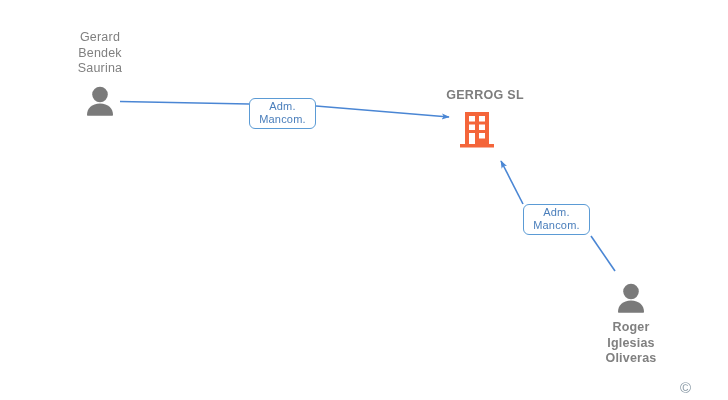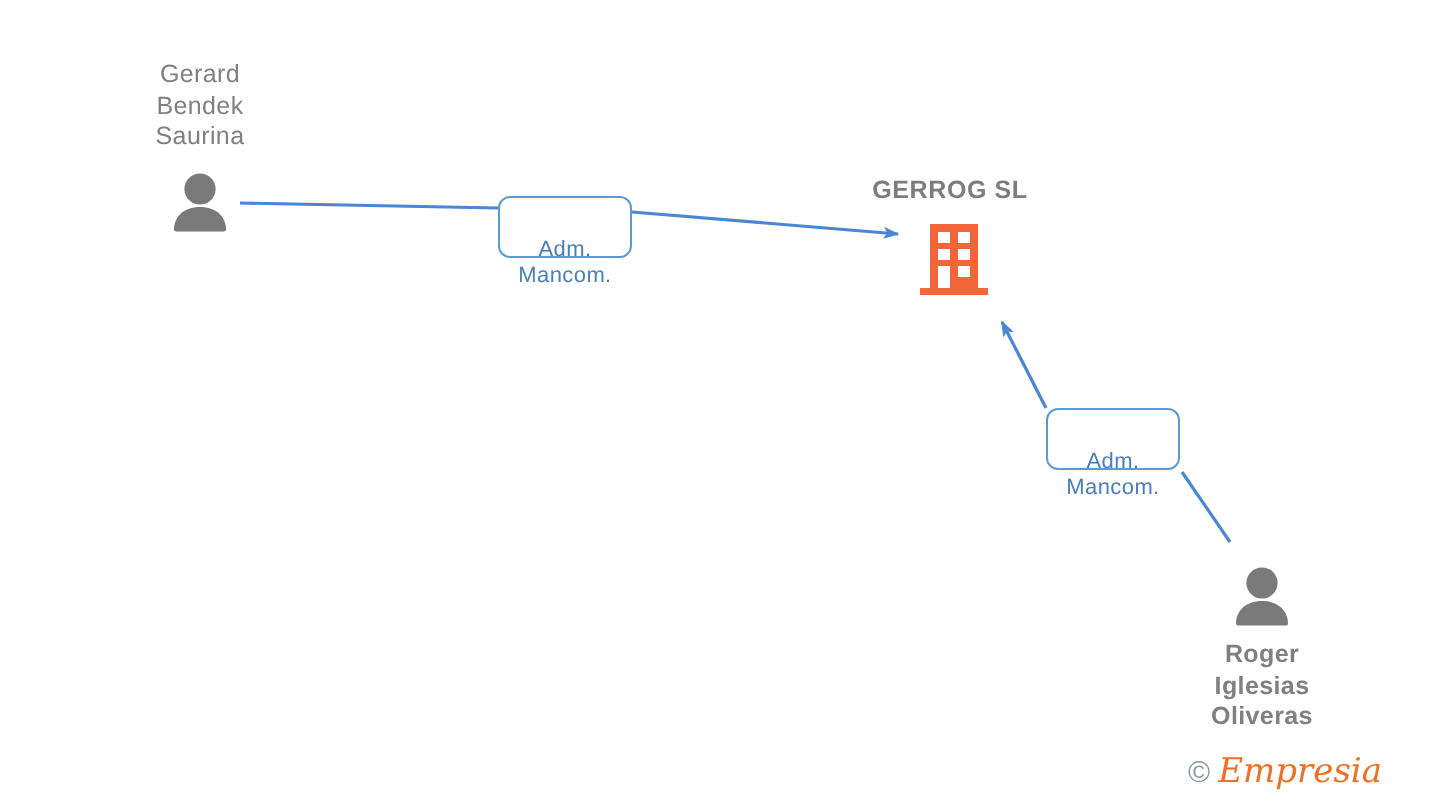--- a/index.html
+++ b/index.html
@@ -68,21 +68,21 @@
     box-sizing: border-box;
     width: 67px;
     height: 31px;
     border: 1px solid #5b9bd5;
     border-radius: 6px;
     background: #ffffff;
     color: #4a7ebb;
     font-size: 11px;
     line-height: 13px;
     text-align: center;
-    padding-top: 20px;
+    padding-top: 1px;
     white-space: pre-line;
     letter-spacing: 0.2px;
   }
 
   
   #watermark {
     position: absolute;
     right: 8px;
     bottom: 5px;
     display: flex;
@@ -129,21 +129,21 @@
     <svg class="person-icon" style="left:53px; top:56px;" viewBox="0 0 34 30" xmlns="http://www.w3.org/2000/svg">
       <circle cx="17" cy="8.5" r="7.8" fill="#7a7a7a"></circle>
       <path d="M17 17.5c-8.2 0-13 5.0-13 11.2 0 0.6 0.4 1.0 1.0 1.0h24c0.6 0 1.0-0.4 1.0-1.0 0-6.2-4.8-11.2-13-11.2z" fill="#7a7a7a"></path>
     </svg>
   </div>
 
   <div class="rel-box" style="left:249px; top:98px;">Adm.
 Mancom.</div>
 
   <div class="node" style="left:405px; top:88px;">
-    <div class="company-label" style="left:0px; top:0px;">GERROG SL</div>
+    <div class="company-label" style="left:10px; top:0px;">GERROG SL</div>
     <svg class="building-icon" style="left:52px; top:21px;" viewBox="0 0 40 40" xmlns="http://www.w3.org/2000/svg">
 
       <rect x="8" y="3" width="24" height="32" fill="#f4653a"></rect>
 
       <rect x="12" y="7" width="6" height="5.5" fill="#ffffff"></rect>
       <rect x="22" y="7" width="6" height="5.5" fill="#ffffff"></rect>
       <rect x="12" y="15.5" width="6" height="5.5" fill="#ffffff"></rect>
       <rect x="22" y="15.5" width="6" height="5.5" fill="#ffffff"></rect>
       <rect x="22" y="24" width="6" height="5.5" fill="#ffffff"></rect>
 
@@ -161,16 +161,15 @@
       <circle cx="17" cy="8.5" r="7.8" fill="#7a7a7a"></circle>
       <path d="M17 17.5c-8.2 0-13 5.0-13 11.2 0 0.6 0.4 1.0 1.0 1.0h24c0.6 0 1.0-0.4 1.0-1.0 0-6.2-4.8-11.2-13-11.2z" fill="#7a7a7a"></path>
     </svg>
     <div class="person-label" style="left:0px; top:37px;font-weight:bold;">Roger
 Iglesias
 Oliveras</div>
   </div>
 
   <div id="watermark">
     <span class="copy">©</span>
-    <span class="brand">Empresia</span>
   </div>
 
 </div>
 
 </body></html>

